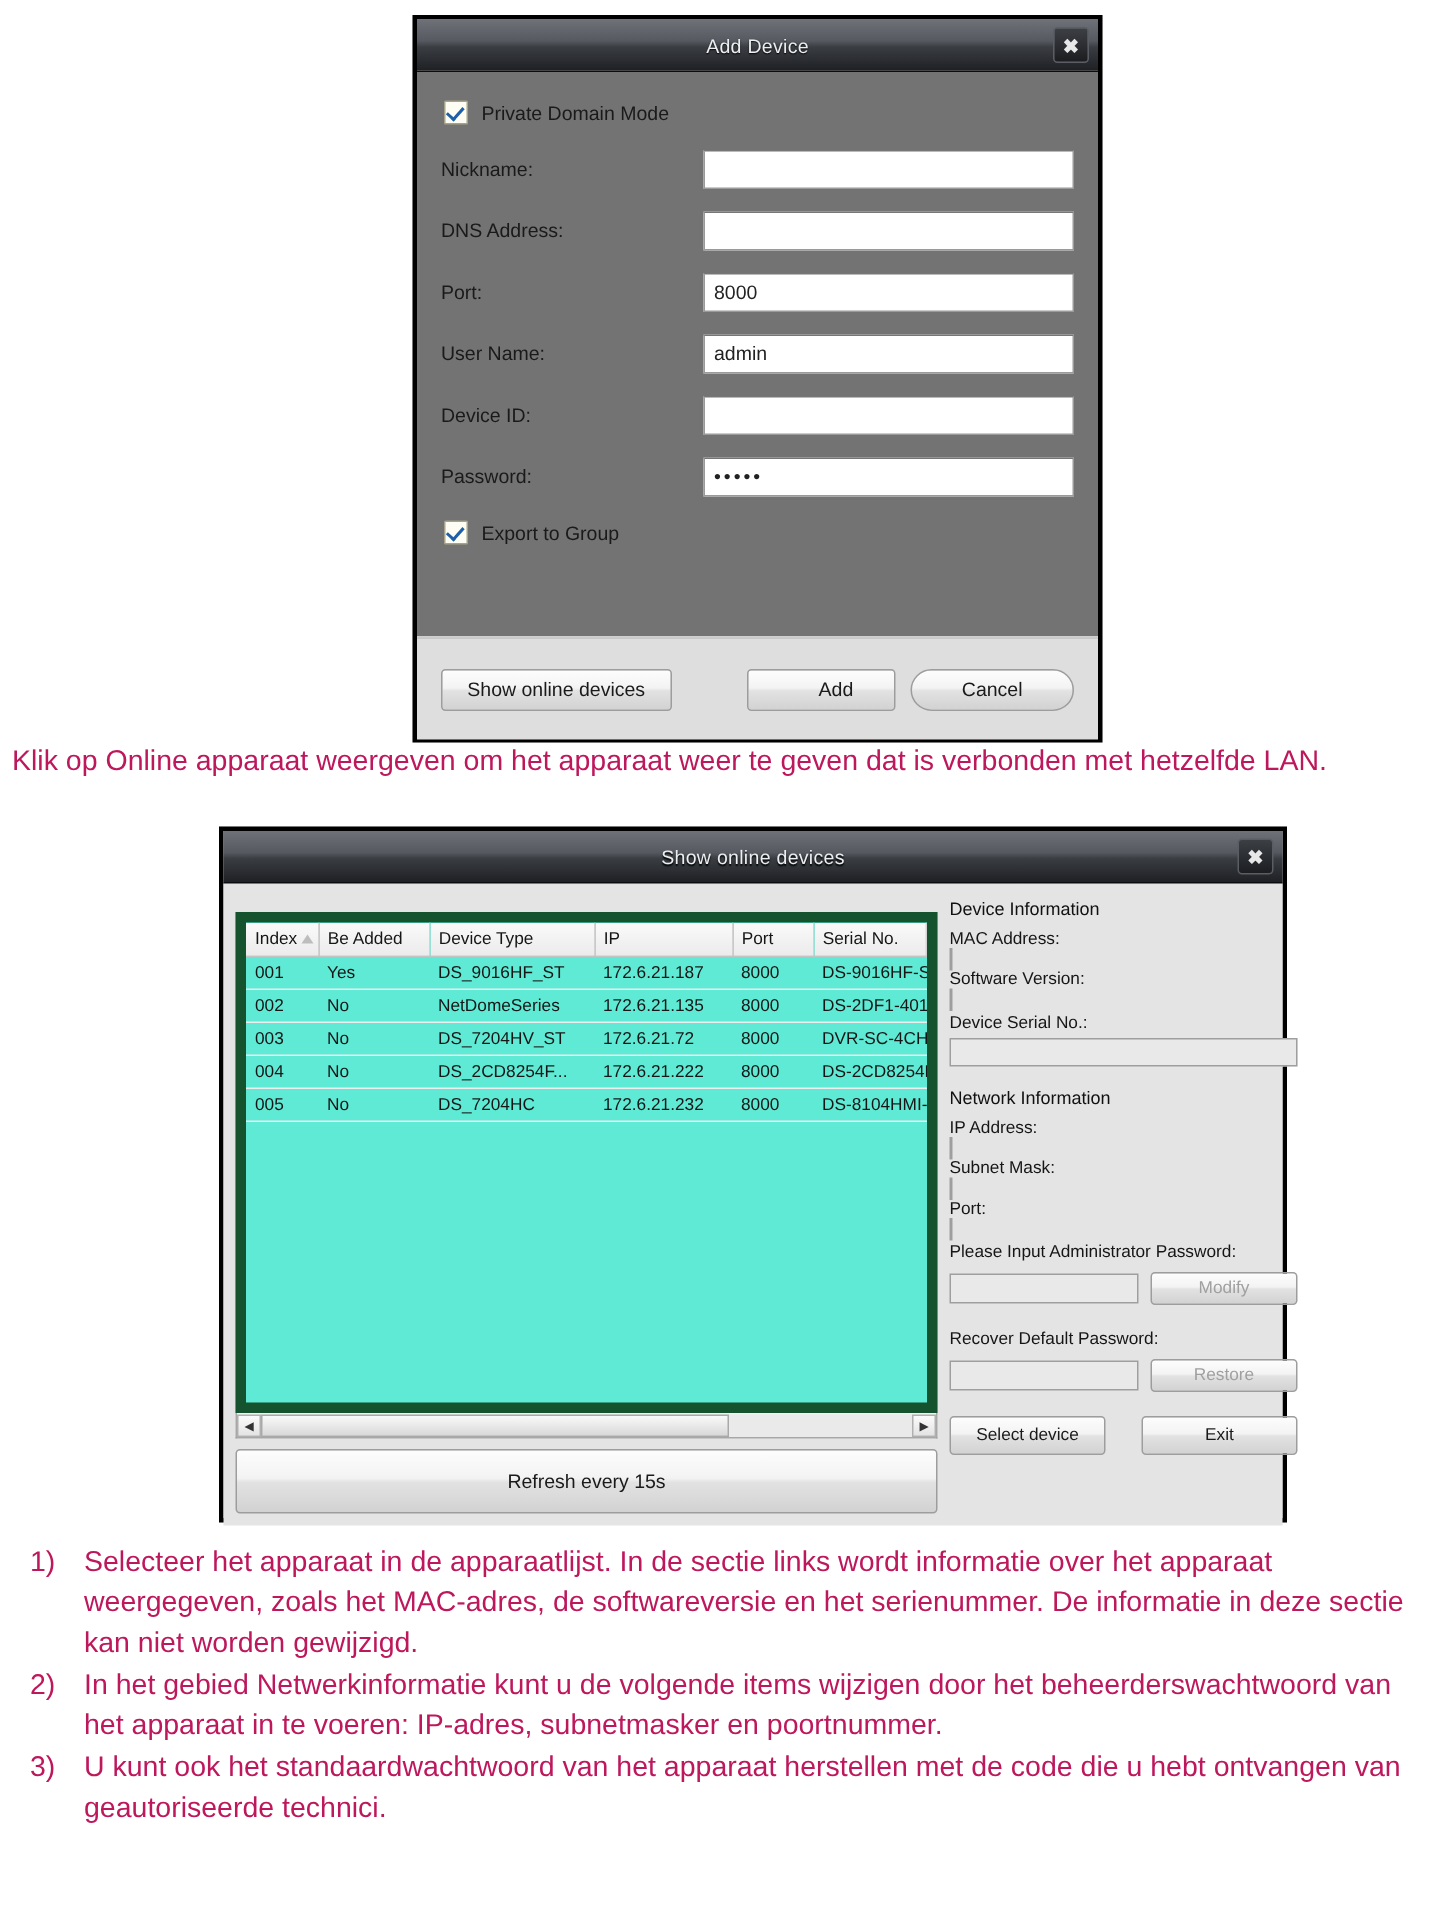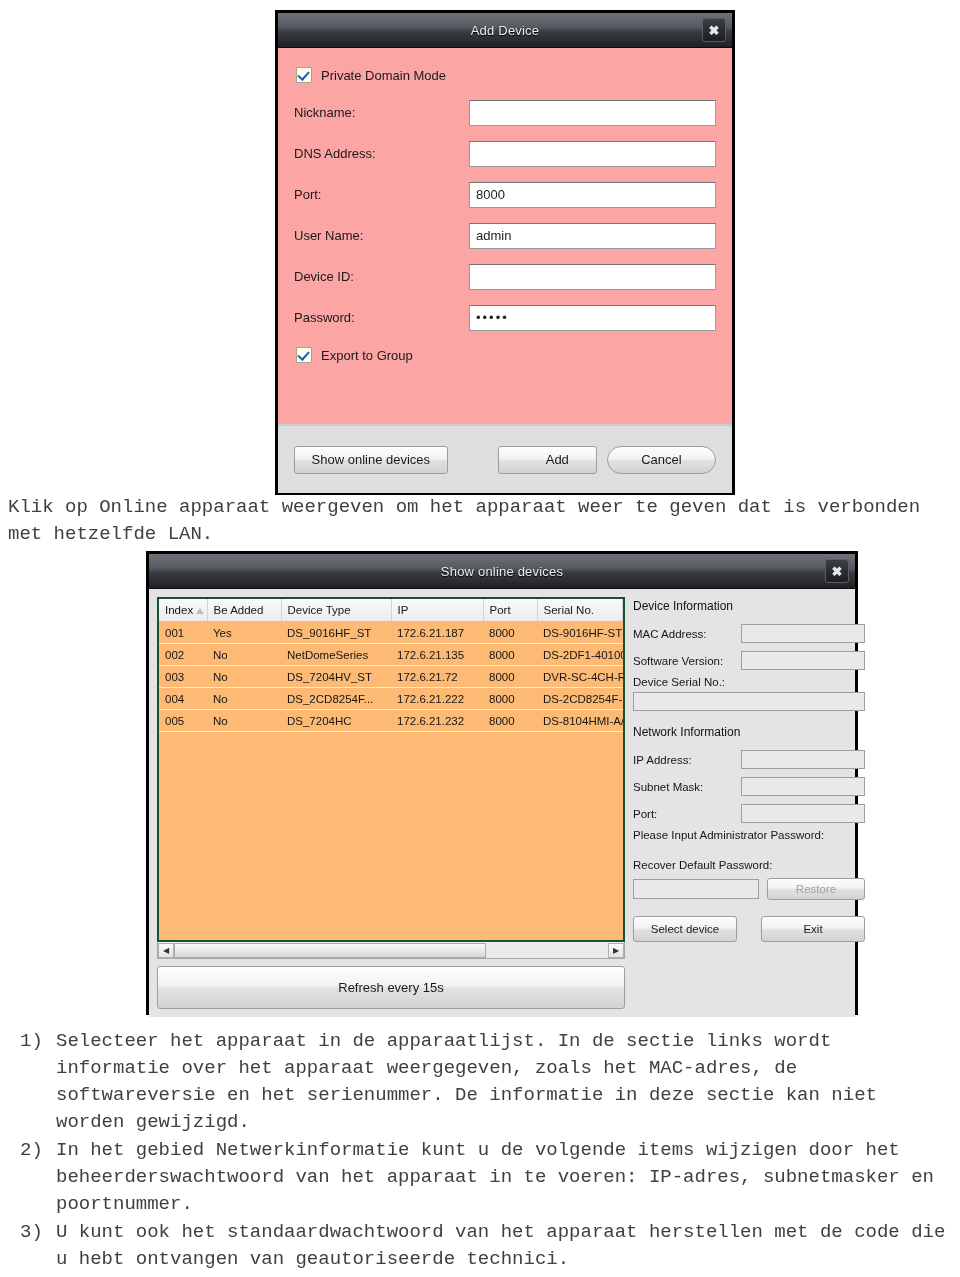--- a/index.html
+++ b/index.html
@@ -59,21 +59,21 @@
   }
 
   
   #add-device-dialog {
     left: 275px;
     top: 10px;
     width: 460px;
     height: 485px;
   }
   #add-device-dialog .body {
-    background: #fca5a5;
+    background: #737373;
     padding: 10px 16px 0 16px;
     height: 377px;
     box-sizing: border-box;
     border-bottom: 1px solid #cfcfcf;
   }
   .check-row {
     display: flex;
     align-items: center;
     height: 34px;
     margin-left: 2px;
@@ -177,24 +177,25 @@
   }
   .table-pane {
     width: 468px;
     display: flex;
     flex-direction: column;
     flex: none;
     margin-right: 6px;
   }
   .dev-table-wrap {
     flex: 1;
-    background: #fdba74;
-    border: 2px solid #14532d;
+    background: #5eead4;
+    border: 7px solid #14532d;
     box-sizing: border-box;
     overflow: hidden;
+    margin-top: 11px;
   }
   table.dev-table {
     width: 100%;
     border-collapse: collapse;
     font-family: "Liberation Sans", sans-serif;
     font-size: 11.5px;
     table-layout: fixed;
   }
   table.dev-table th {
     background: linear-gradient(to bottom, #fafafa, #ebebeb);
@@ -276,22 +277,23 @@
     flex-direction: column;
     padding-left: 2px;
   }
   .section-head {
     font-size: 12px;
     color: #111;
     margin: 2px 0 7px 0;
   }
   .info-row {
     display: flex;
-    align-items: center;
+    align-items: flex-start;
     height: 27px;
+    flex-direction: column;
   }
   .info-row .ilabel { width: 108px; flex: none; }
   .ro-input {
     flex: 1;
     height: 19px;
     background: #e9e9e9;
     border: 1px solid #9e9e9e;
     box-sizing: border-box;
   }
   .ro-input.full { width: 100%; flex: none; }
@@ -300,22 +302,22 @@
   .pw-row .ro-input { flex: none; width: 126px; height: 20px; }
   .pw-row .btn { width: 98px; height: 22px; font-size: 11.5px; }
   .spacer-sm { height: 12px; }
   .spacer-xs { height: 6px; }
   .bottom-btns { display: flex; gap: 24px; margin-top: 7px; }
   .bottom-btns .btn { flex: 1; height: 26px; font-size: 11.5px; }
 
   
   .doc-text {
     position: absolute;
-    font-family: Liberation Mono, monospace;
-    color: #404040;
+    font-family: Liberation Sans, sans-serif;
+    color: #be185d;
     font-size: 19px;
     line-height: 27px;
   }
   #caption-lan {
     left: 8px;
     top: 494px;
     width: 944px;
   }
   #steps-block {
     left: 8px;
@@ -515,20 +517,24 @@
         <span class="ilabel">Subnet Mask:</span>
         <span class="ro-input"></span>
       </div>
 
       <div class="info-row">
         <span class="ilabel">Port:</span>
         <span class="ro-input"></span>
       </div>
 
       <div class="stack-label">Please Input Administrator Password:</div>
+      <div class="pw-row">
+        <span class="ro-input"></span>
+        <span class="btn disabled">Modify</span>
+      </div>
 
       <div class="spacer-sm"></div>
 
       <div class="stack-label">Recover Default Password:</div>
       <div class="pw-row">
         <span class="ro-input"></span>
         <span class="btn disabled">Restore</span>
       </div>
 
       <div class="spacer-xs"></div>

